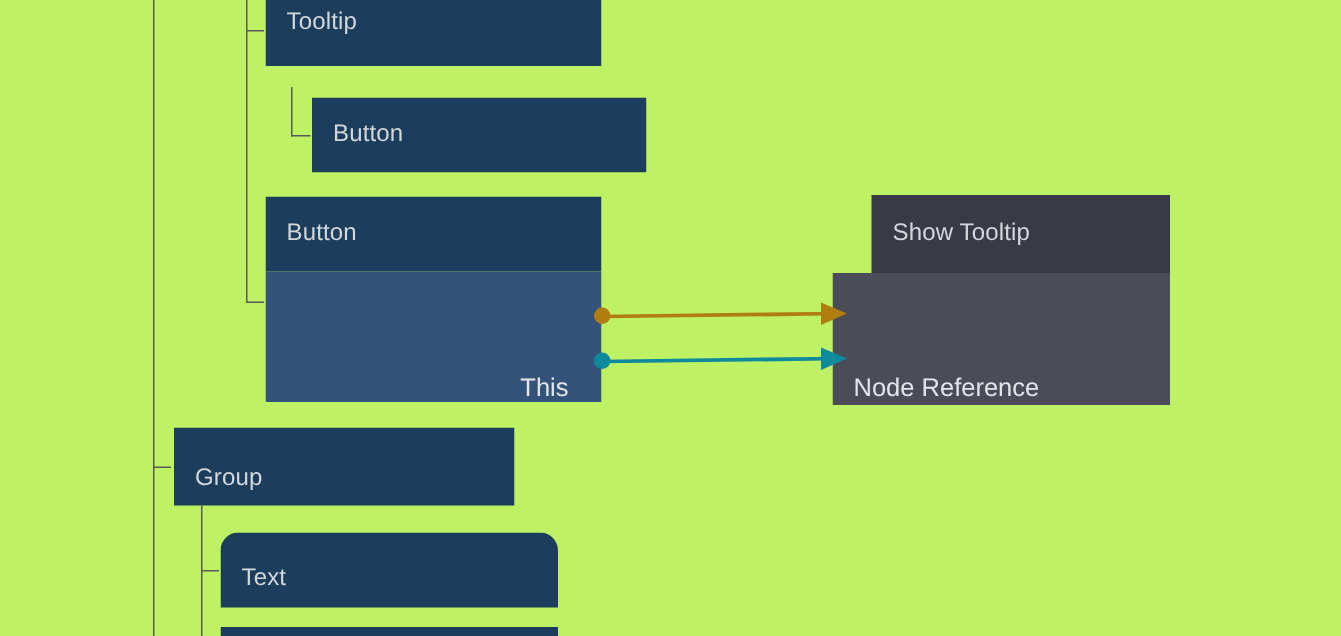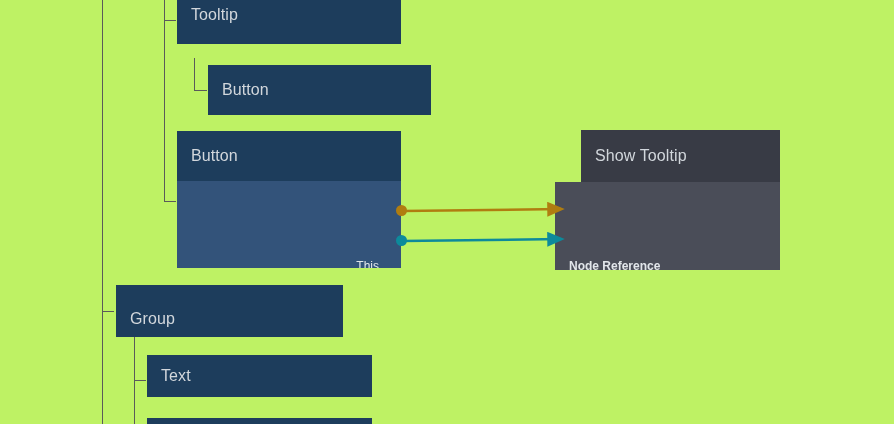--- a/index.html
+++ b/index.html
@@ -53,36 +53,35 @@
   .node.blue .node-body   { background: #33537a; }
 
   
   .node.gray .node-header { background: #383b45; margin-left: 26px; }
   .node.gray .node-body   { background: #4a4d58; }
 
   
   .port-row {
     position: absolute;
     display: flex;
-    align-items: flex-end;
+    align-items: flex-start;
     height: 22px;
     color: #e2e6ea;
-    font-size: 12px;
+    font-size: 17px;
     white-space: nowrap;
   }
   .port-row.out {
     right: 0;
     justify-content: flex-end;
     padding-right: 0;
   }
   .port-row.in {
     left: 0;
     justify-content: flex-start;
     padding-left: 14px;
-    font-weight: bold;
   }
   .port-label { line-height: 1; }
 
   .port-dot {
     position: absolute;
     width: 11px;
     height: 11px;
     border-radius: 50%;
   }
 
@@ -139,21 +138,21 @@
       </div>
 
     </div>
   </div>
 
   <div class="node blue" style="left:116px; top:285px; width:227px; height:52px;">
     <div class="node-header" style="height:68px;">Group</div>
   </div>
 
   <div class="node blue" style="left:147px; top:355px; width:225px; height:50px;">
-    <div class="node-header" style="height:42px;">Text</div>
+    <div class="node-header" style="height:62px;border-radius:12px;">Text</div>
   </div>
 
   <div class="node blue" style="left:147px; top:418px; width:225px; height:20px;">
     <div class="node-header" style="height:20px;"></div>
   </div>
 
   <div class="port-dot" style="left:396px; top:205px; background:#b07d10;"></div>
   <div class="port-dot" style="left:396px; top:235px; background:#0d8a9b;"></div>
 
   <svg id="wires" viewBox="0 0 894 424" xmlns="http://www.w3.org/2000/svg">

